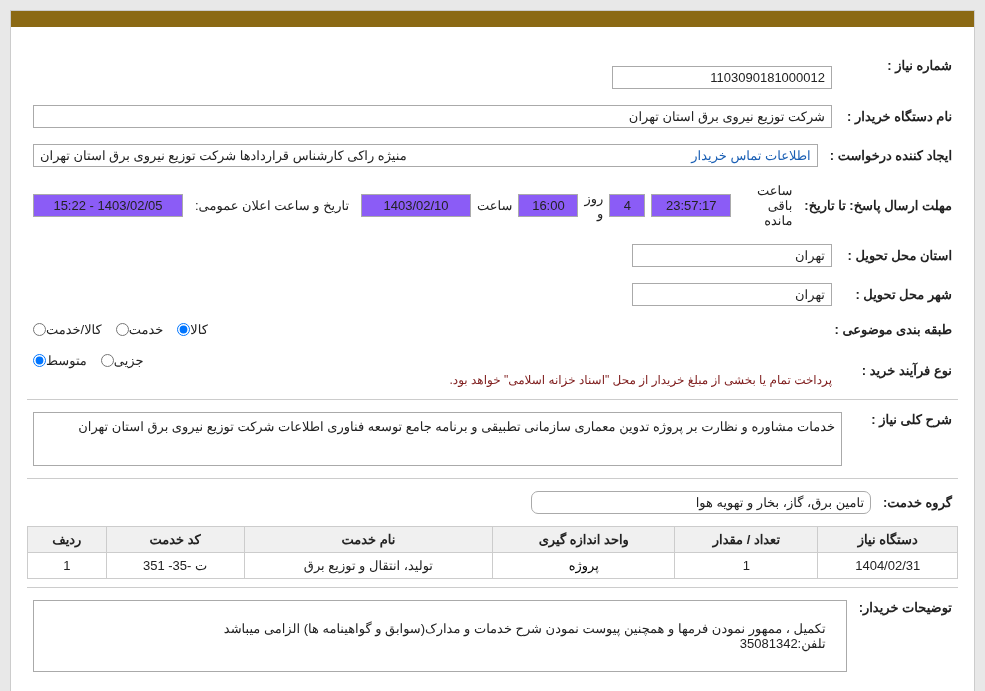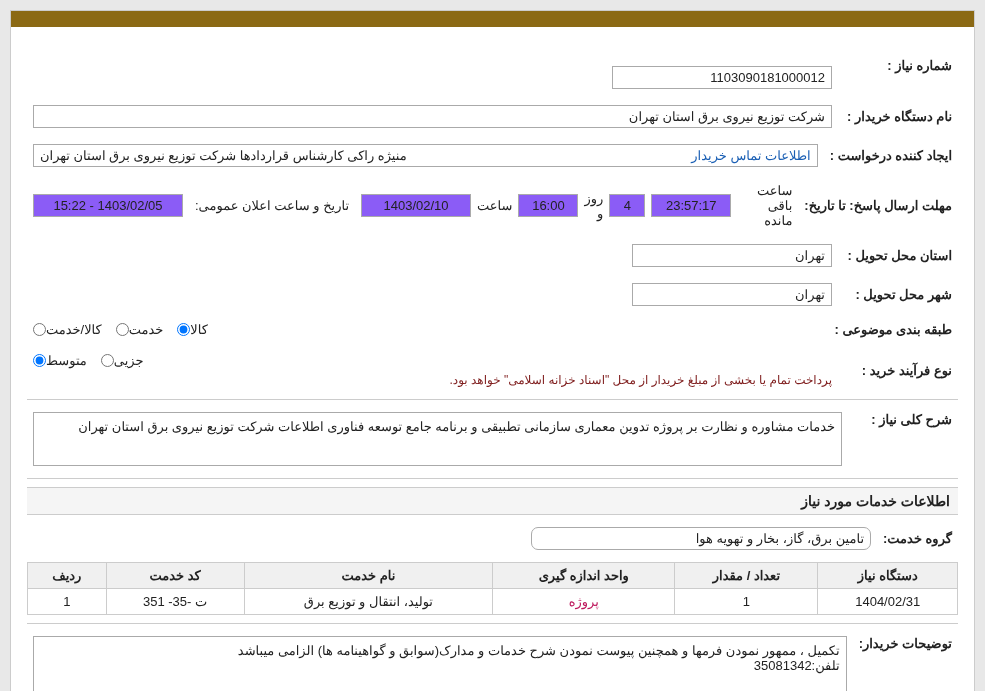--- a/index.html
+++ b/index.html
@@ -122,21 +122,21 @@
       font-weight: bold;
     }
     .service-table td {
       border: 1px solid #ccc;
       padding: 5px 8px;
       text-align: center;
     }
     .notes-box {
       border: 1px solid #aaa;
       background: #fff;
-      padding: 6px;
+      padding: 20px;
       min-height: 64px;
       text-align: right;
       direction: rtl;
       width: 100%;
     }
     .footer-buttons {
       text-align: center;
       padding: 12px 0 8px 0;
       display: flex;
       justify-content: center;
@@ -301,21 +301,20 @@
           <td class="label-cell" style="width:110px;vertical-align:top;">شرح کلی نیاز :</td>
           <td class="value-cell">
             <div class="desc-box">خدمات مشاوره و نظارت بر پروژه تدوین معماری سازمانی تطبیقی و برنامه جامع توسعه فناوری اطلاعات شرکت توزیع نیروی برق استان تهران</div>
           </td>
         </tr>
       </tbody>
         </table>
 
       <div class="section-divider"></div>
 
-      <div class="sub-section-title">اطلاعات خدمات مورد نیاز</div>
 
       <table class="info-table">
         <tbody>
             <tr>
           <td class="label-cell" style="width:80px;">گروه خدمت:</td>
           <td class="value-cell">
             <div class="input-box" style="min-width:340px;text-align:right;border-radius:7px;">تامین برق، گاز، بخار و تهویه هوا</div>
           </td>
         </tr>
       </tbody>
@@ -330,21 +329,21 @@
             <th>نام خدمت</th>
             <th>کد خدمت</th>
             <th>ردیف</th>
           </tr>
         </thead>
         <tbody id="service-table-body">
 
         <tr>
               <td>1404/02/31</td>
               <td>1</td>
-              <td style="color: #be185d;">پروژه</td>
+              <td style="color: #000000;">پروژه</td>
               <td>تولید، انتقال و توزیع برق</td>
               <td>ت -35- 351</td>
               <td>1</td>
             </tr>
           </tbody>
       </table>
 
       <div class="section-divider"></div>
 
       <table class="info-table">

